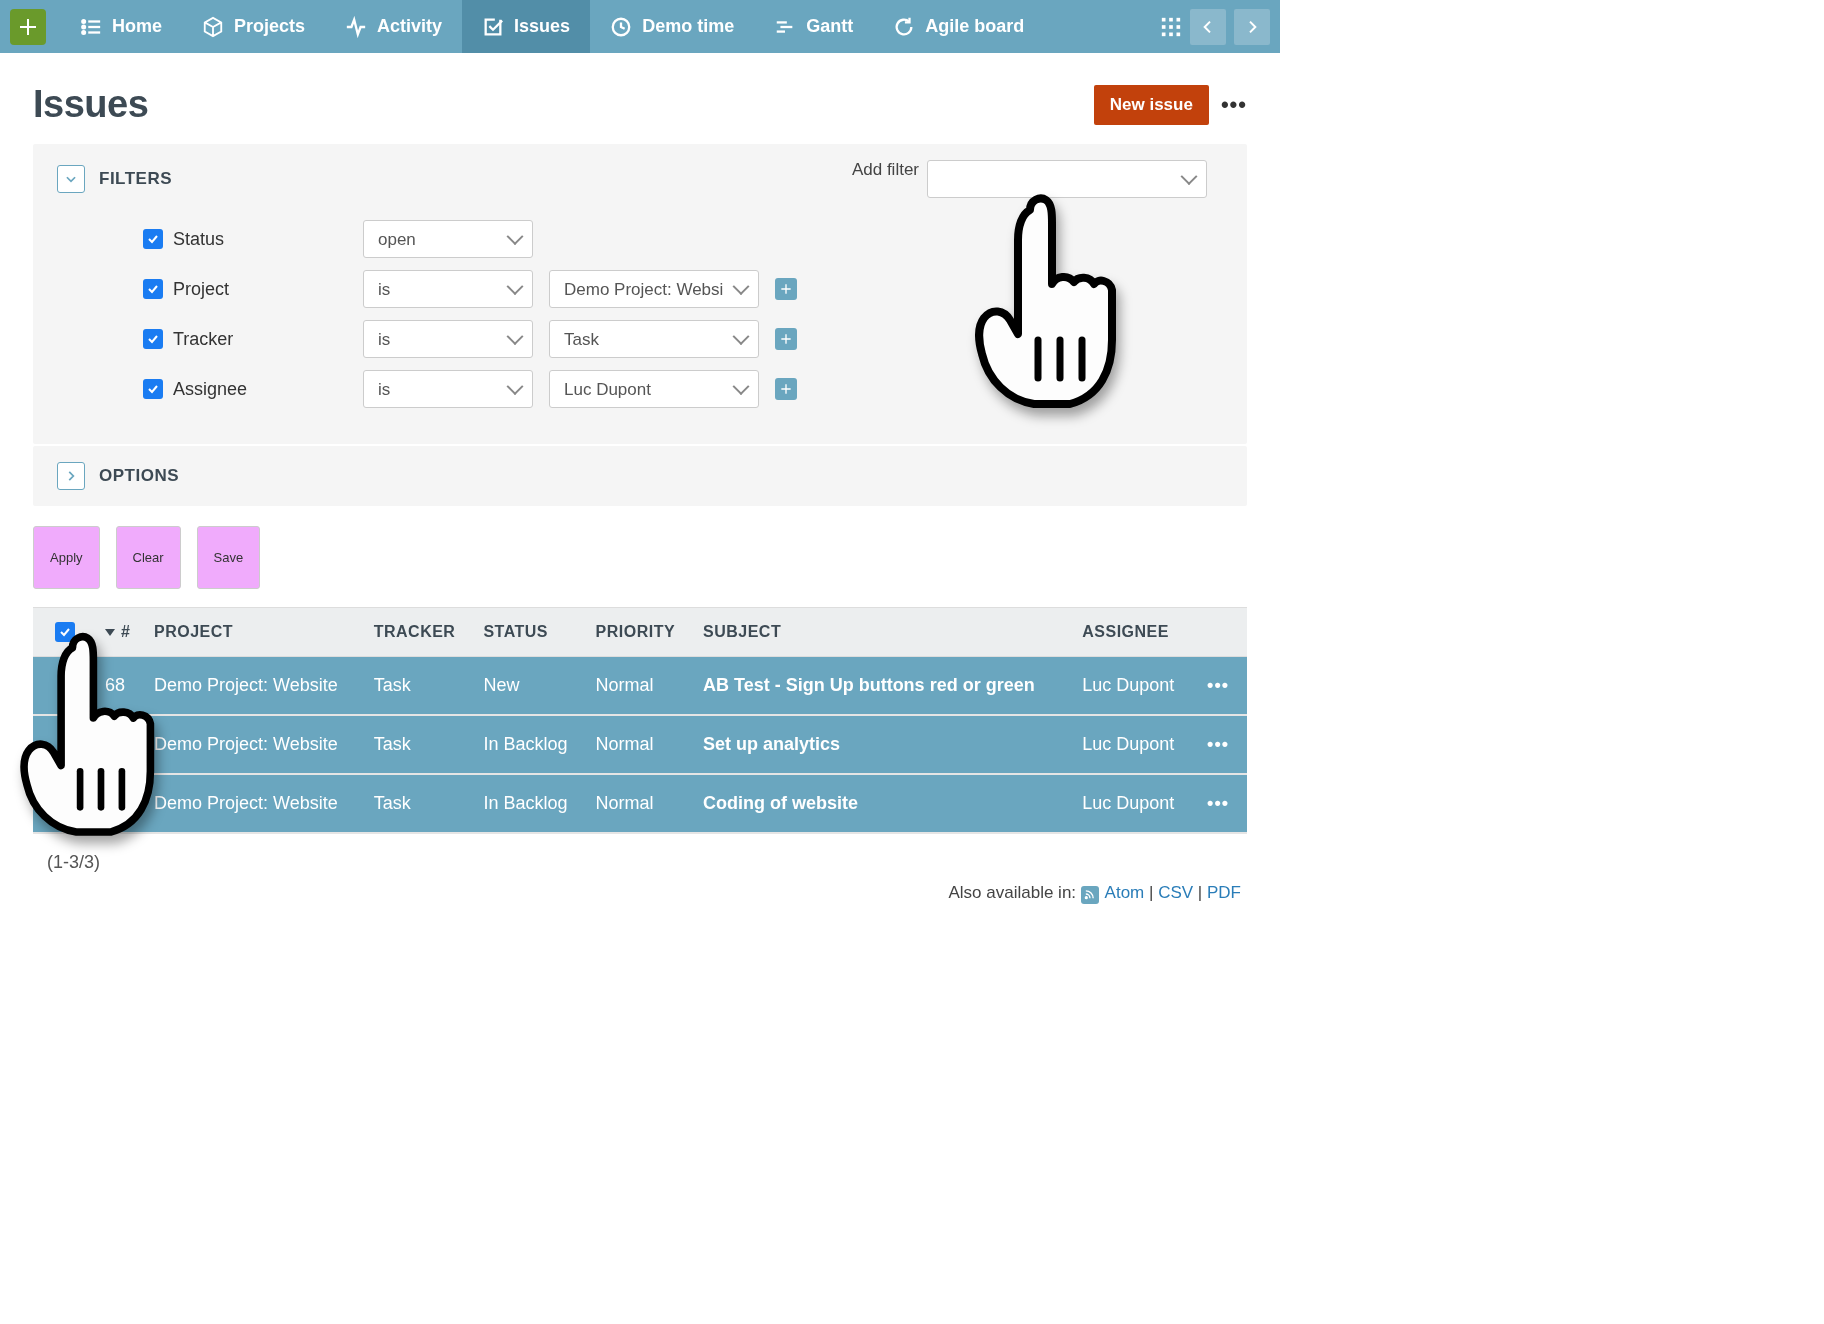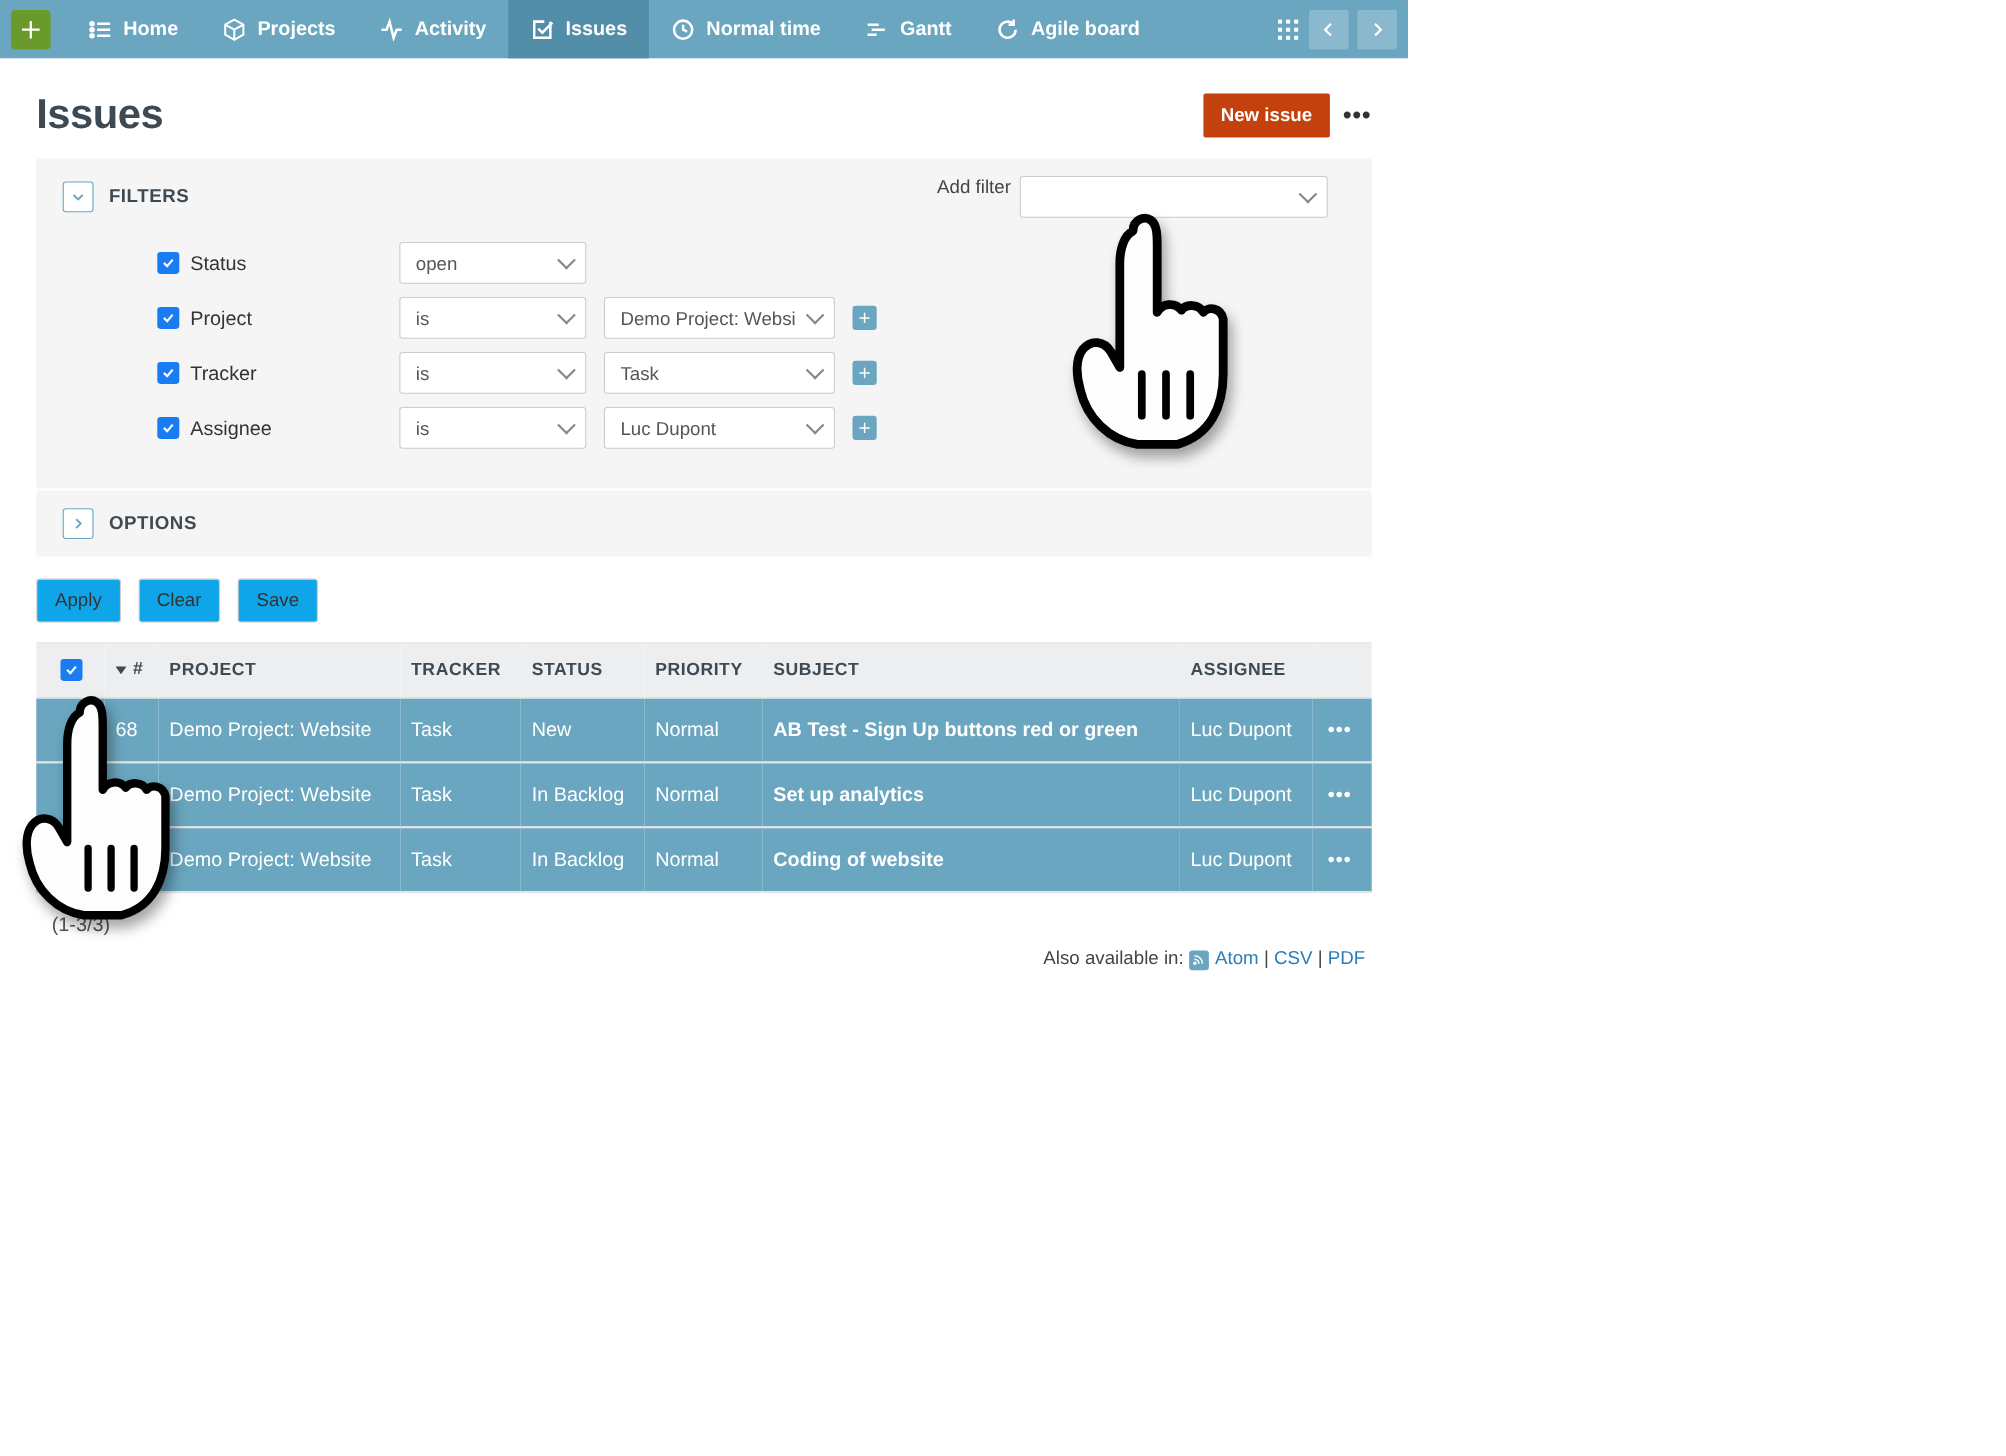--- a/index.html
+++ b/index.html
@@ -38,21 +38,21 @@
   .sel-wrap::after { content: ""; position: absolute; right: 12px; top: 50%; width: 10px; height: 10px; border-right: 2px solid #888; border-bottom: 2px solid #888; transform: translateY(-70%) rotate(45deg); pointer-events: none; }
   .sel.op { width: 170px; }
   .sel.val { width: 210px; }
   .sel.addf { width: 280px; }
   .add-plus { width: 22px; height: 22px; background: #6aa6bf; border-radius: 3px; display:inline-flex; align-items:center; justify-content:center; cursor:pointer; flex-shrink:0;}
 
   .options-panel { margin-top: 2px; }
 
   
   .action-row { display: flex; gap: 16px; margin: 20px 0 18px 0; }
-  .action-btn { background: #0ea5e9; border: 1px solid #ccc; border-radius: 3px; padding: 9px 16px; font-size: 17px; cursor: pointer; color:#333;}
+  .action-btn { background: #f0abfc; border: 1px solid #ccc; border-radius: 3px; padding: 23px 16px; font-size: 13px; cursor: pointer; color:#333;}
 
   
   table.issues { width: 100%; border-collapse: collapse; }
   table.issues thead th { background: #eceeef; text-align: left; padding: 14px 10px; font-size: 16px; font-weight: 700; letter-spacing: 0.5px; color: #3d4a54; border-top: 1px solid #ddd; border-bottom: 1px solid #ddd;}
   table.issues thead th:first-child { padding-left: 22px; width:48px;}
   table.issues tbody tr { background: #6aa6bf; color: #fff; }
   table.issues tbody tr td { padding: 18px 10px; font-size: 18px; border-bottom: 2px solid #e5e5e5; vertical-align: middle;}
   table.issues tbody tr td.subject { font-weight: 700; }
   table.issues tbody tr td:first-child { padding-left: 22px; }
   .row-more { cursor:pointer; font-weight:700; letter-spacing:1px; text-align:right; padding-right:18px !important;}
@@ -107,21 +107,21 @@
           <polyline points="20,4 20,20 4,20 4,4 14,4"></polyline>
           <polyline points="8,11 12,15 22,5"></polyline>
         </svg>
       <span>Issues</span>
     </div>
     <div class="nav-item">
       <svg width="22" height="22" viewBox="0 0 24 24" fill="none" stroke="#fff" stroke-width="2.5">
           <circle cx="12" cy="12" r="9"></circle>
           <polyline points="12,7 12,12 16,14"></polyline>
         </svg>
-      <span>Normal time</span>
+      <span>Demo time</span>
     </div>
     <div class="nav-item">
       <svg width="22" height="22" viewBox="0 0 24 24" fill="none" stroke="#fff" stroke-width="2.5">
           <line x1="3" y1="7" x2="14" y2="7"></line>
           <line x1="7" y1="12" x2="20" y2="12"></line>
           <line x1="3" y1="17" x2="12" y2="17"></line>
         </svg>
       <span>Gantt</span>
     </div>
     <div class="nav-item">

